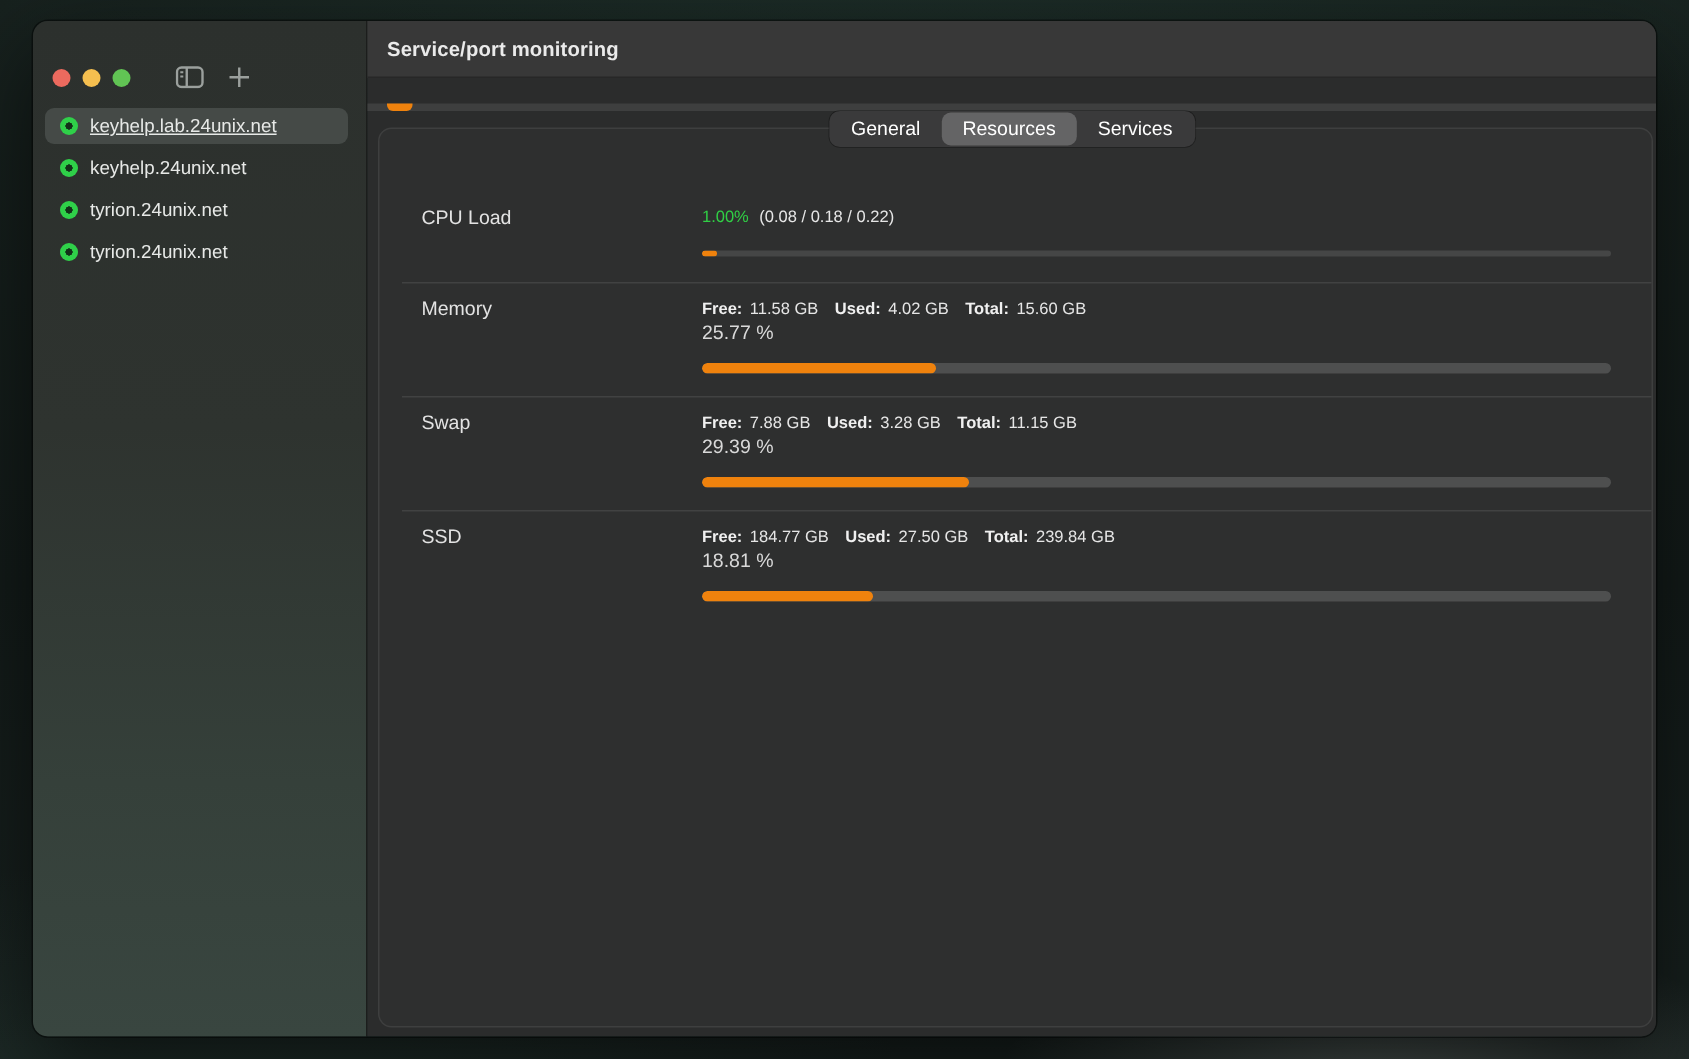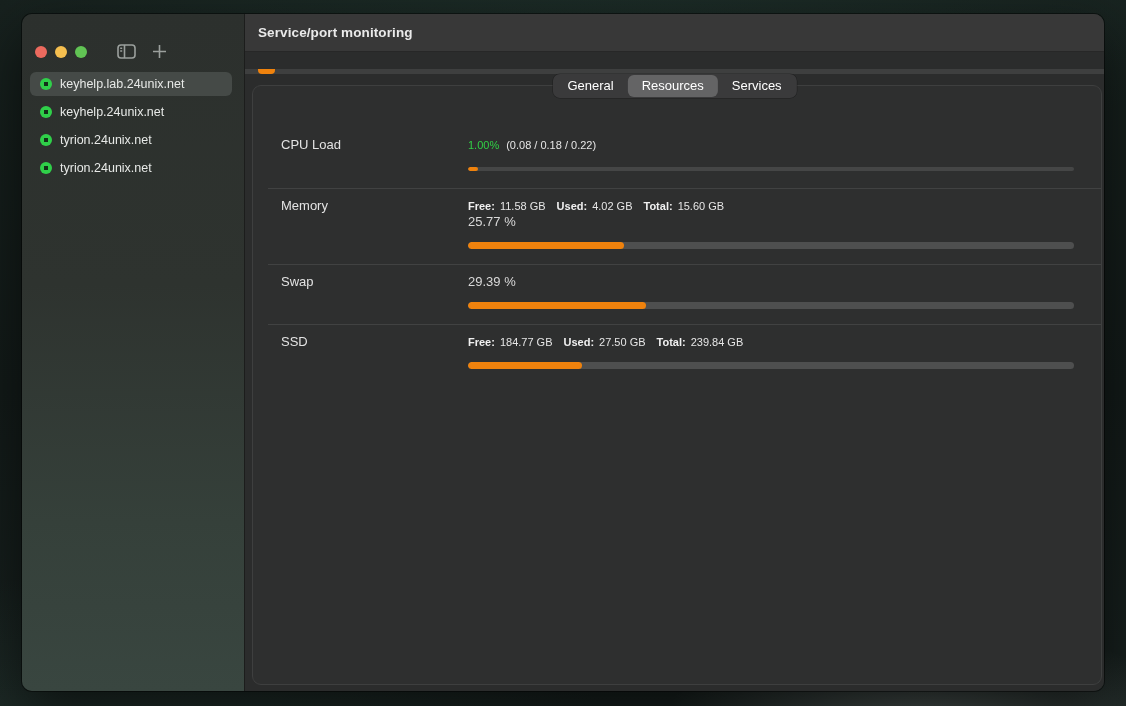--- a/index.html
+++ b/index.html
@@ -34,21 +34,21 @@
   .tl-min { background:#f5bf4f; }
   .tl-zoom { background:#61c454; }
   .sb-toolbar { display:flex; align-items:center; gap:16px; margin-left:22px; }
   .sb-toolbar svg { display:block; }
 
   .server-list { margin:4px 12px 0 8px; }
   .server-item {
     display:flex; align-items:center; gap:8px; height:24px; margin-bottom:4px;
     padding:0 10px; border-radius:6px; color:#e7e9e7; font-size:12.5px; cursor:default;
   }
-  .server-item.selected { background:#454a47; }
+  .server-item.selected { background:#454a47;text-decoration:underline; }
   .status-dot {
     width:12px; height:12px; border-radius:50%; flex:0 0 12px;
     background:radial-gradient(circle at 50% 50%, #133019 0 27%, #2fd049 30% 100%);
   }
 
   
   .main { flex:1; height:100%; background:#2b2c2c; position:relative; }
   .titlebar {
     height:38px; background:#383838; border-bottom:1px solid #272727;
     display:flex; align-items:center; padding-left:13px;
@@ -177,32 +177,36 @@
           </div>
           <div class="pct-line">25.77 %</div>
           <div class="bar">
             <div class="bar-fill" style="width: 25.77%;"></div>
           </div>
         </div>
         <div class="divider"></div>
 
         <div class="stat-row row-kv">
           <div class="stat-label">Swap</div>
+          <div class="value-line">
+            <span class="kv-key">Free:</span><span class="kv-val">7.88 GB</span><span class="kv-key">Used:</span><span class="kv-val">3.28 GB</span><span class="kv-key">Total:</span><span class="kv-val">11.15 GB</span>
+          </div>
           <div class="pct-line">29.39 %</div>
           <div class="bar">
             <div class="bar-fill" style="width: 29.39%;"></div>
           </div>
         </div>
         <div class="divider"></div>
 
         <div class="stat-row row-kv">
           <div class="stat-label">SSD</div>
           <div class="value-line">
             <span class="kv-key">Free:</span><span class="kv-val">184.77 GB</span><span class="kv-key">Used:</span><span class="kv-val">27.50 GB</span><span class="kv-key">Total:</span><span class="kv-val">239.84 GB</span>
           </div>
+          <div class="pct-line">18.81 %</div>
           <div class="bar">
             <div class="bar-fill" style="width: 18.81%;"></div>
           </div>
         </div>
 
       </div>
     </div>
 
     <div class="segmented">
       <div class="segment">General</div>

